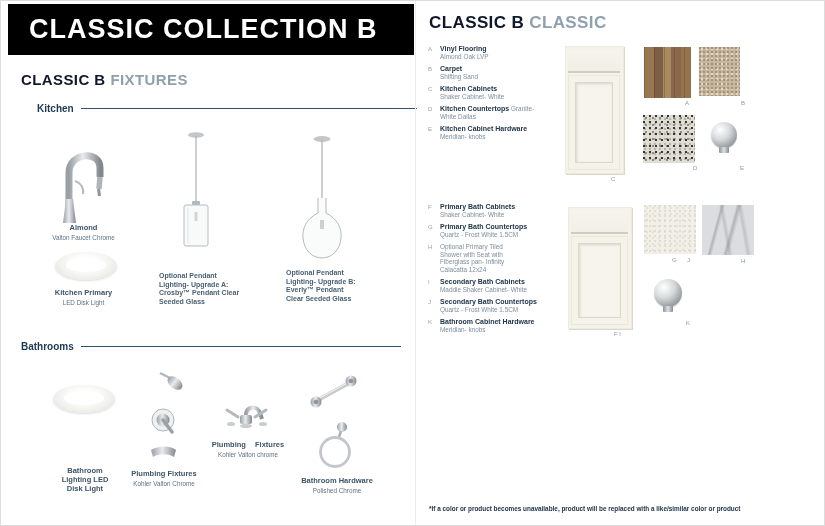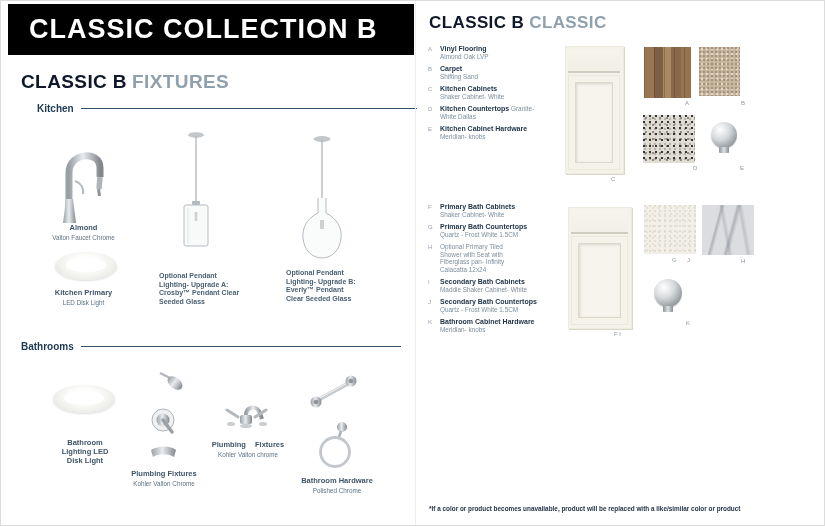--- a/index.html
+++ b/index.html
@@ -11,35 +11,35 @@
   .abs{position:absolute;}
 
   
   .banner{
     left:7px;top:3px;width:406px;height:51px;background:#000000;
     display:flex;align-items:center;padding-left:21px;box-sizing:border-box;
   }
   .banner-title{color:#ffffff;font-size:27px;font-weight:bold;letter-spacing:1px;white-space:nowrap;}
 
   
-  .panel-title{font-size:19px;font-weight:bold;letter-spacing:.4px;white-space:nowrap;}
+  .panel-title{font-size:15px;font-weight:bold;letter-spacing:.4px;white-space:nowrap;}
   .panel-title .tp{color:#0f172a;}
   .panel-title .ts{color:#8fa0ae;margin-left:5px;}
   .fin-title{font-size:17px;}
 
   .sec-head{display:flex;align-items:center;width:380px;}
   .sec-head .lbl{font-size:10px;font-weight:bold;color:#1d3950;white-space:nowrap;}
   .sec-head .rule{flex:1;height:1px;background:#33516c;margin-left:7px;}
 
   
   .fx-label{text-align:center;}
   .fx-label .nm{display:block;font-size:7.5px;font-weight:bold;color:#3d5468;line-height:8.5px;}
   .fx-label .dt{display:block;font-size:6.3px;color:#5d7284;line-height:7.5px;margin-top:1px;}
   .pend-label{font-size:7px;font-weight:600;line-height:8.6px;color:#4a6173;white-space:pre-line;text-align:left;}
-  .stack-label{font-size:7.5px;font-weight:bold;line-height:9px;color:#3d5468;white-space:pre-line;text-align:center;}
+  .stack-label{font-size:7.5px;font-weight:bold;line-height:9px;color:#3d5468;white-space:pre-line;text-align:center;margin-top:28px;}
   .wide-words{word-spacing:7px;}
 
   
   .disk{border-radius:50%;
     background:radial-gradient(ellipse at 50% 40%, #fdfdfc 30%, #f1f1ee 60%, #e3e3df 85%, #d7d7d3 100%);
     box-shadow:0 1px 2px rgba(0,0,0,.14);}
   .disk .inner{position:absolute;left:17%;top:20%;width:66%;height:52%;border-radius:50%;background:#ffffff;}
 
   
   .f-group{width:126px;}

